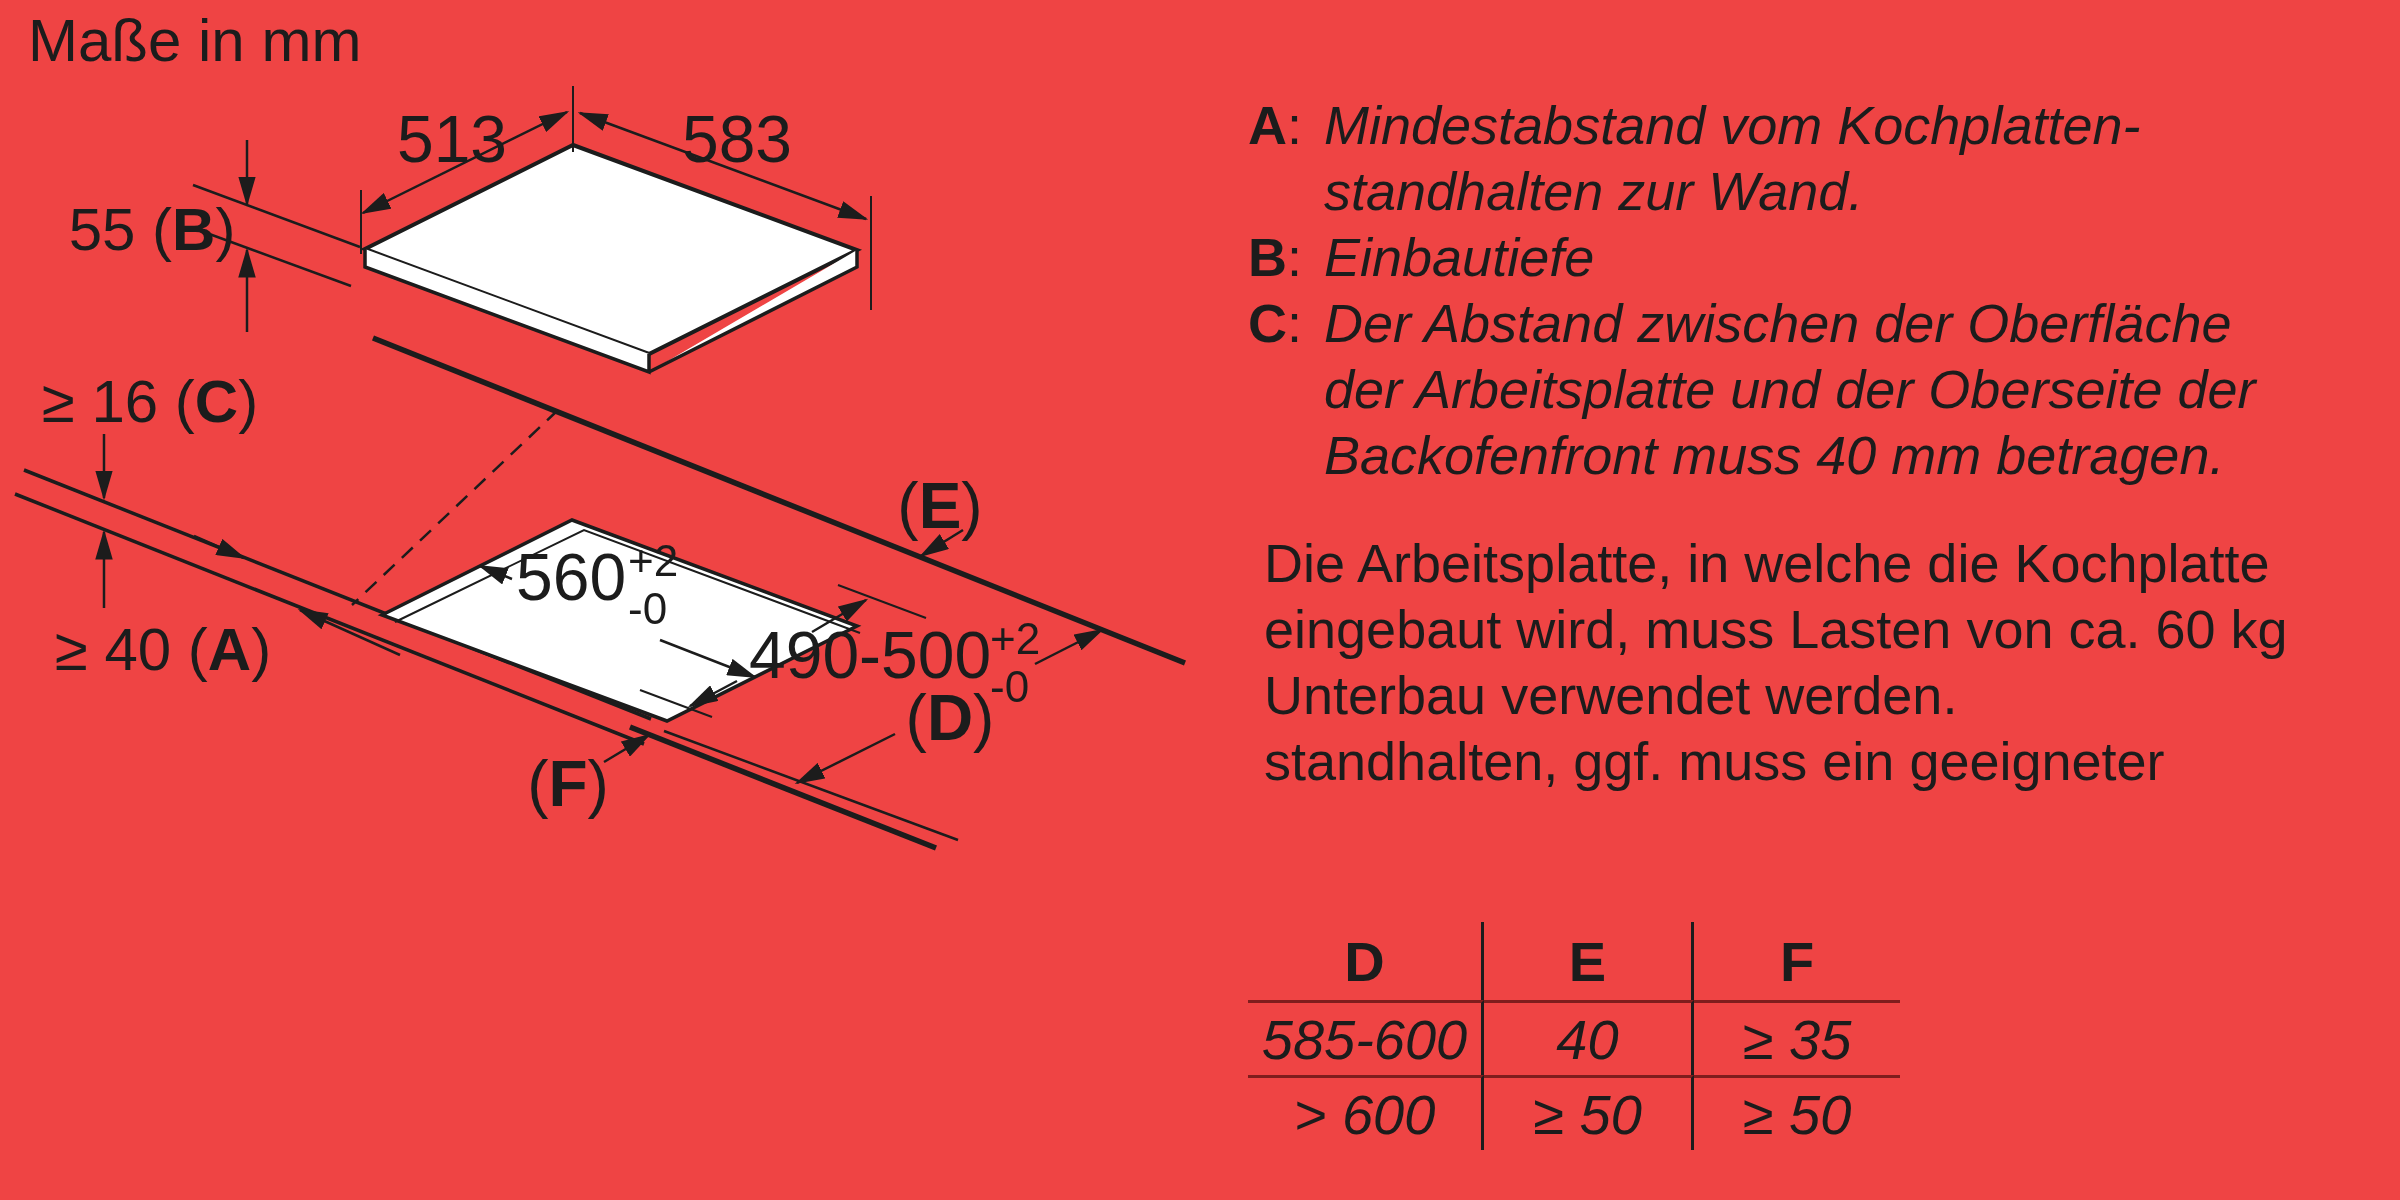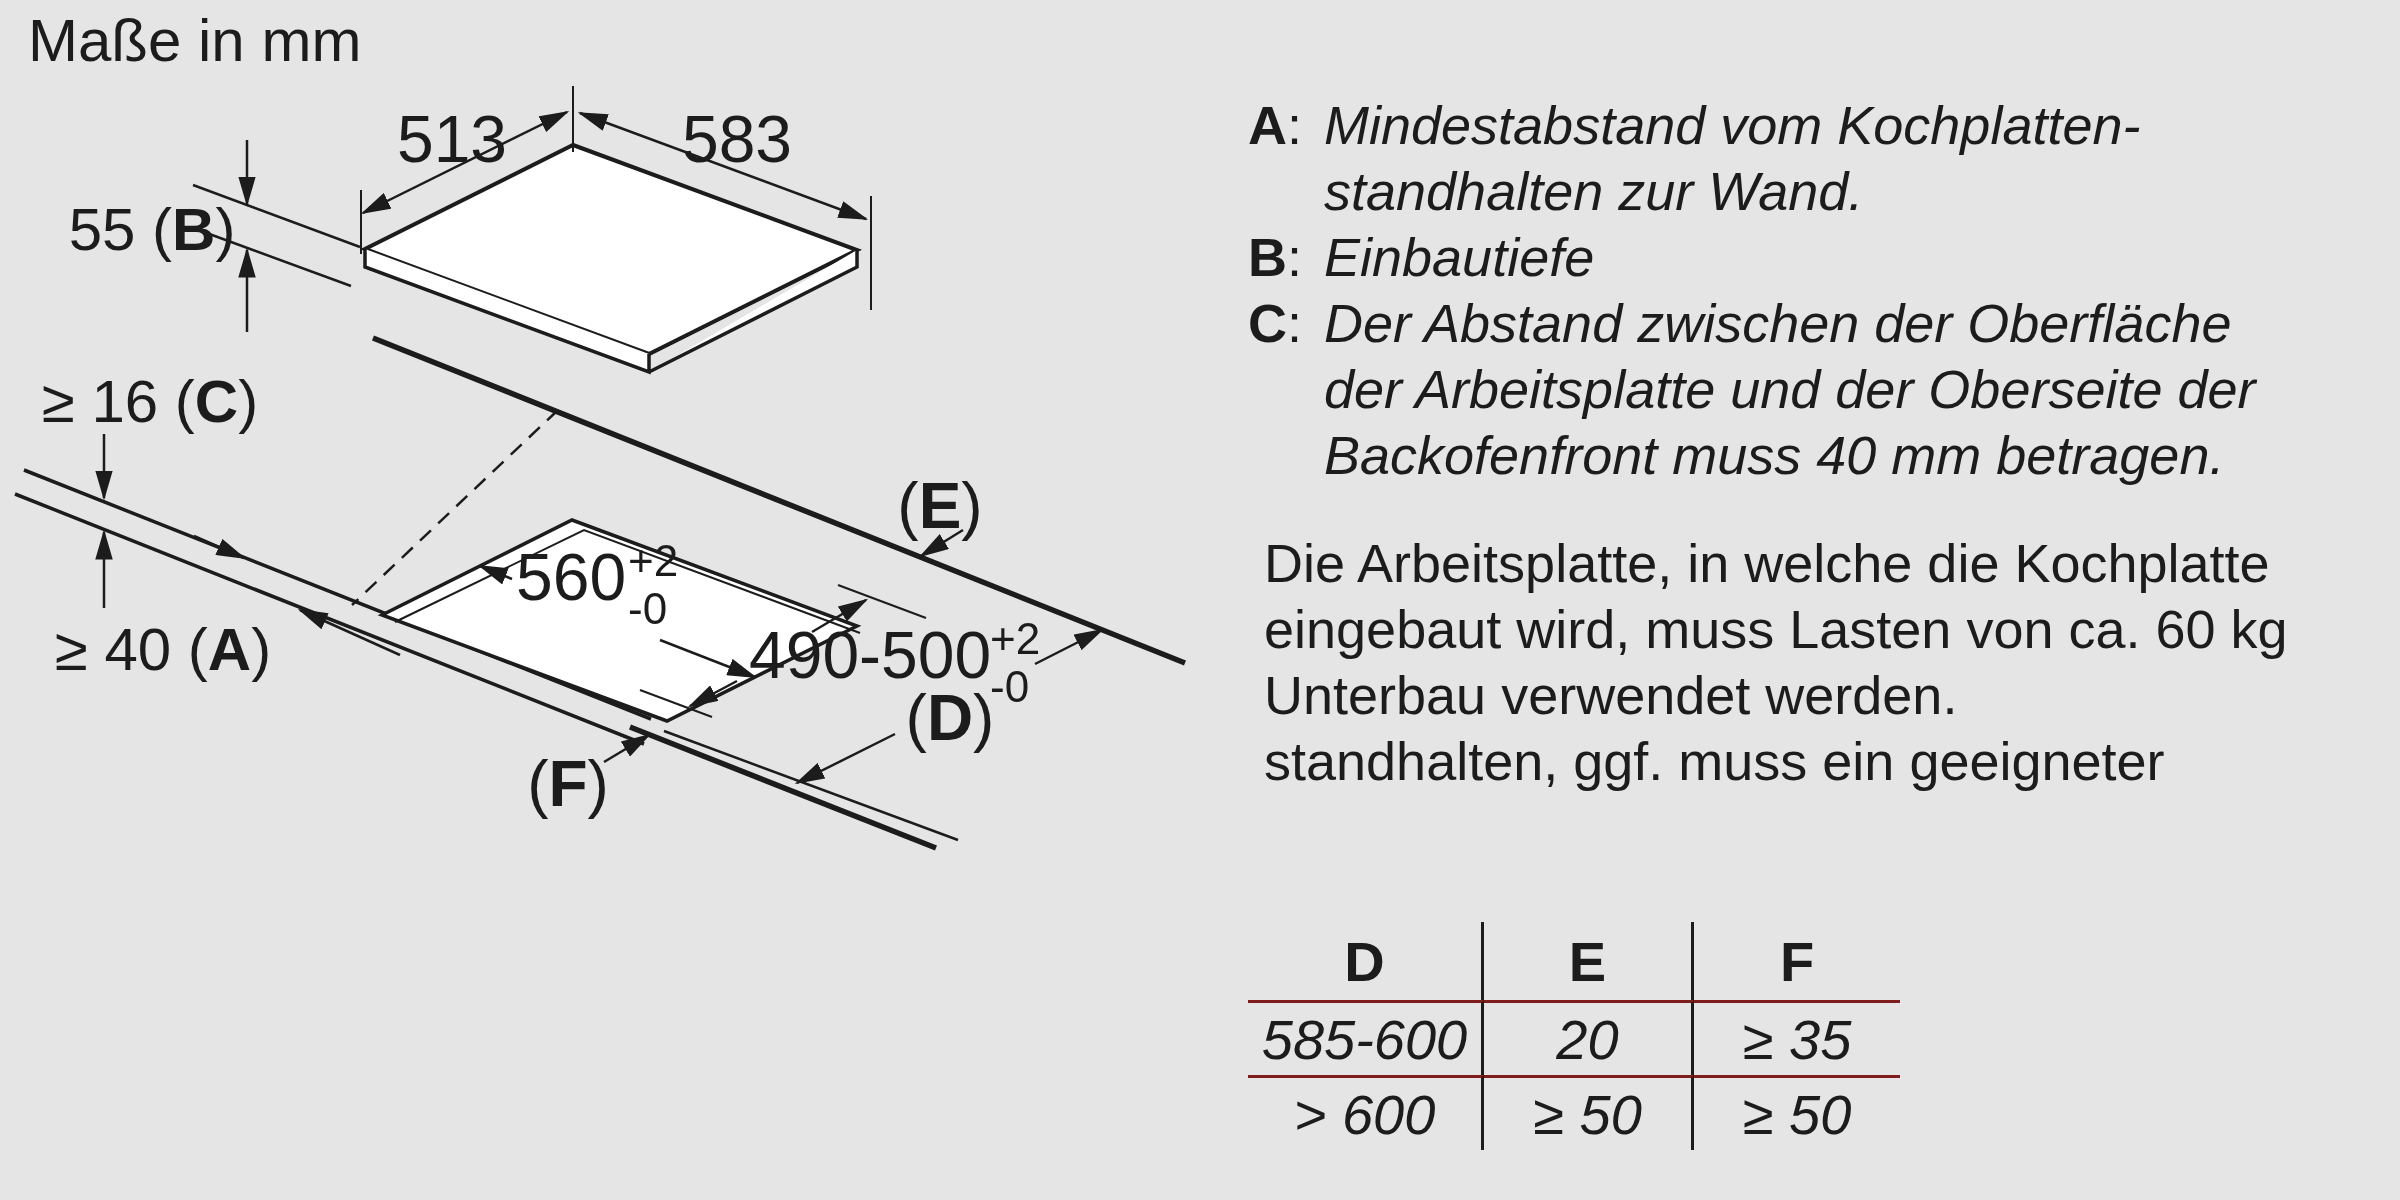--- a/index.html
+++ b/index.html
@@ -1,17 +1,17 @@
 <!DOCTYPE html>
 <html><head>
 <meta charset="utf-8">
 <style>
   html,body{margin:0;padding:0;background:#ffffff;}
   #screen{
-    position:relative;width:2400px;height:1200px;background:#e5e5e5;overflow:hidden;
+    position:relative;width:2400px;height:1200px;background:#ef4444;overflow:hidden;
     font-family:"Liberation Sans",sans-serif;color:#1c1c1c;
   }
   #page-title{
     position:absolute;left:28px;top:8px;font-size:60px;line-height:1.1;color:#1c1c1c;
   }
   #diagram-svg{position:absolute;left:0;top:0;}
   #diagram-svg text{fill:#1c1c1c;font-family:"Liberation Sans",sans-serif;}
   .dim-num{font-size:66px;}
   .dim-lab{font-size:60px;}
   .big-lab{font-size:64px;}
@@ -164,21 +164,21 @@
       <div>standhalten, ggf. muss ein geeigneter</div>
     </div>
   </div>
 
   <div id="spec-table">
     <div class="tcell hdr col-a">D</div>
     <div class="tcell hdr col-b">E</div>
     <div class="tcell hdr">F</div>
 
     <div class="tcell row-line col-a">585-600</div>
-    <div class="tcell row-line col-b">20</div>
+    <div class="tcell row-line col-b">40</div>
     <div class="tcell row-line">≥ 35</div>
 
     <div class="tcell row-line col-a">&gt; 600</div>
     <div class="tcell row-line col-b">≥ 50</div>
     <div class="tcell row-line">≥ 50</div>
   </div>
 
 </div>
 
 </body></html>

